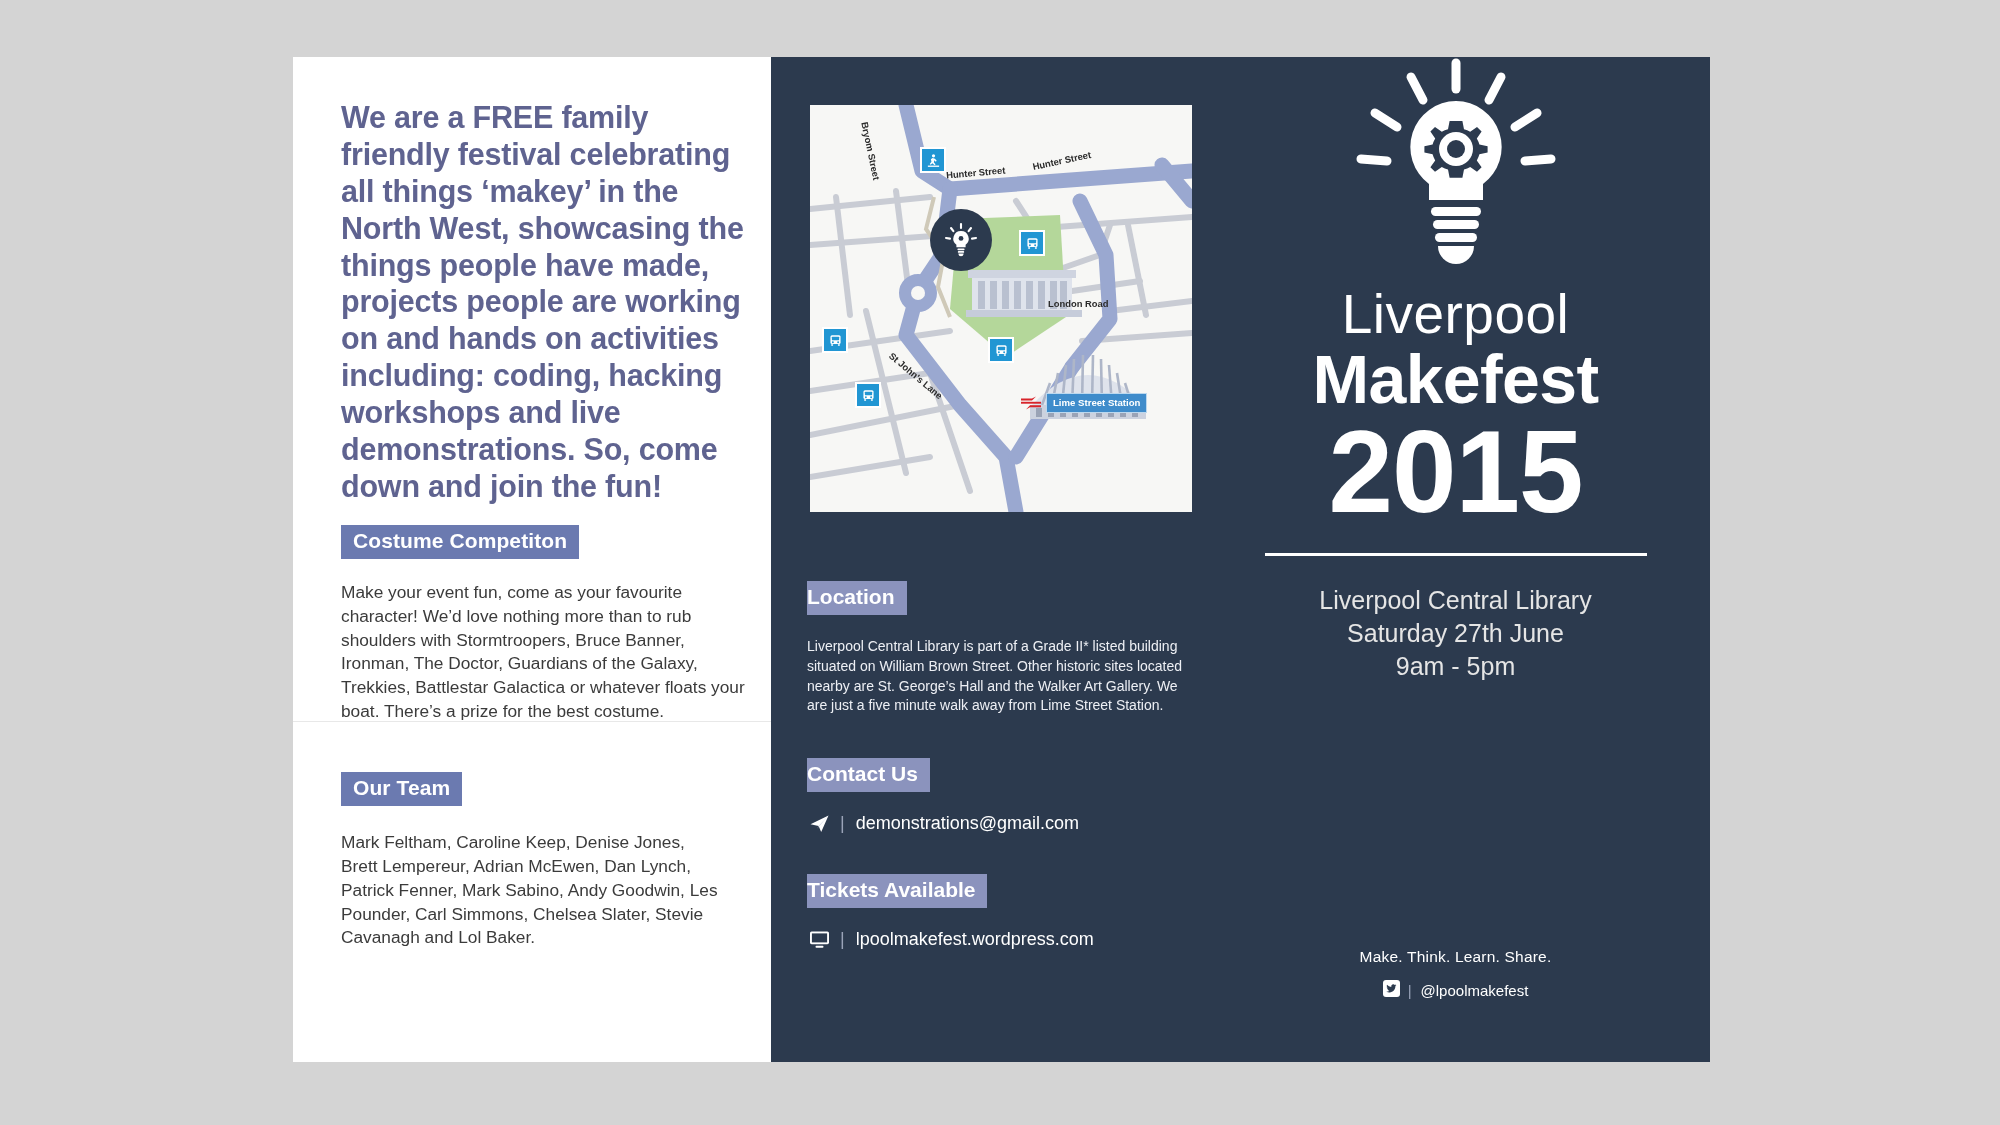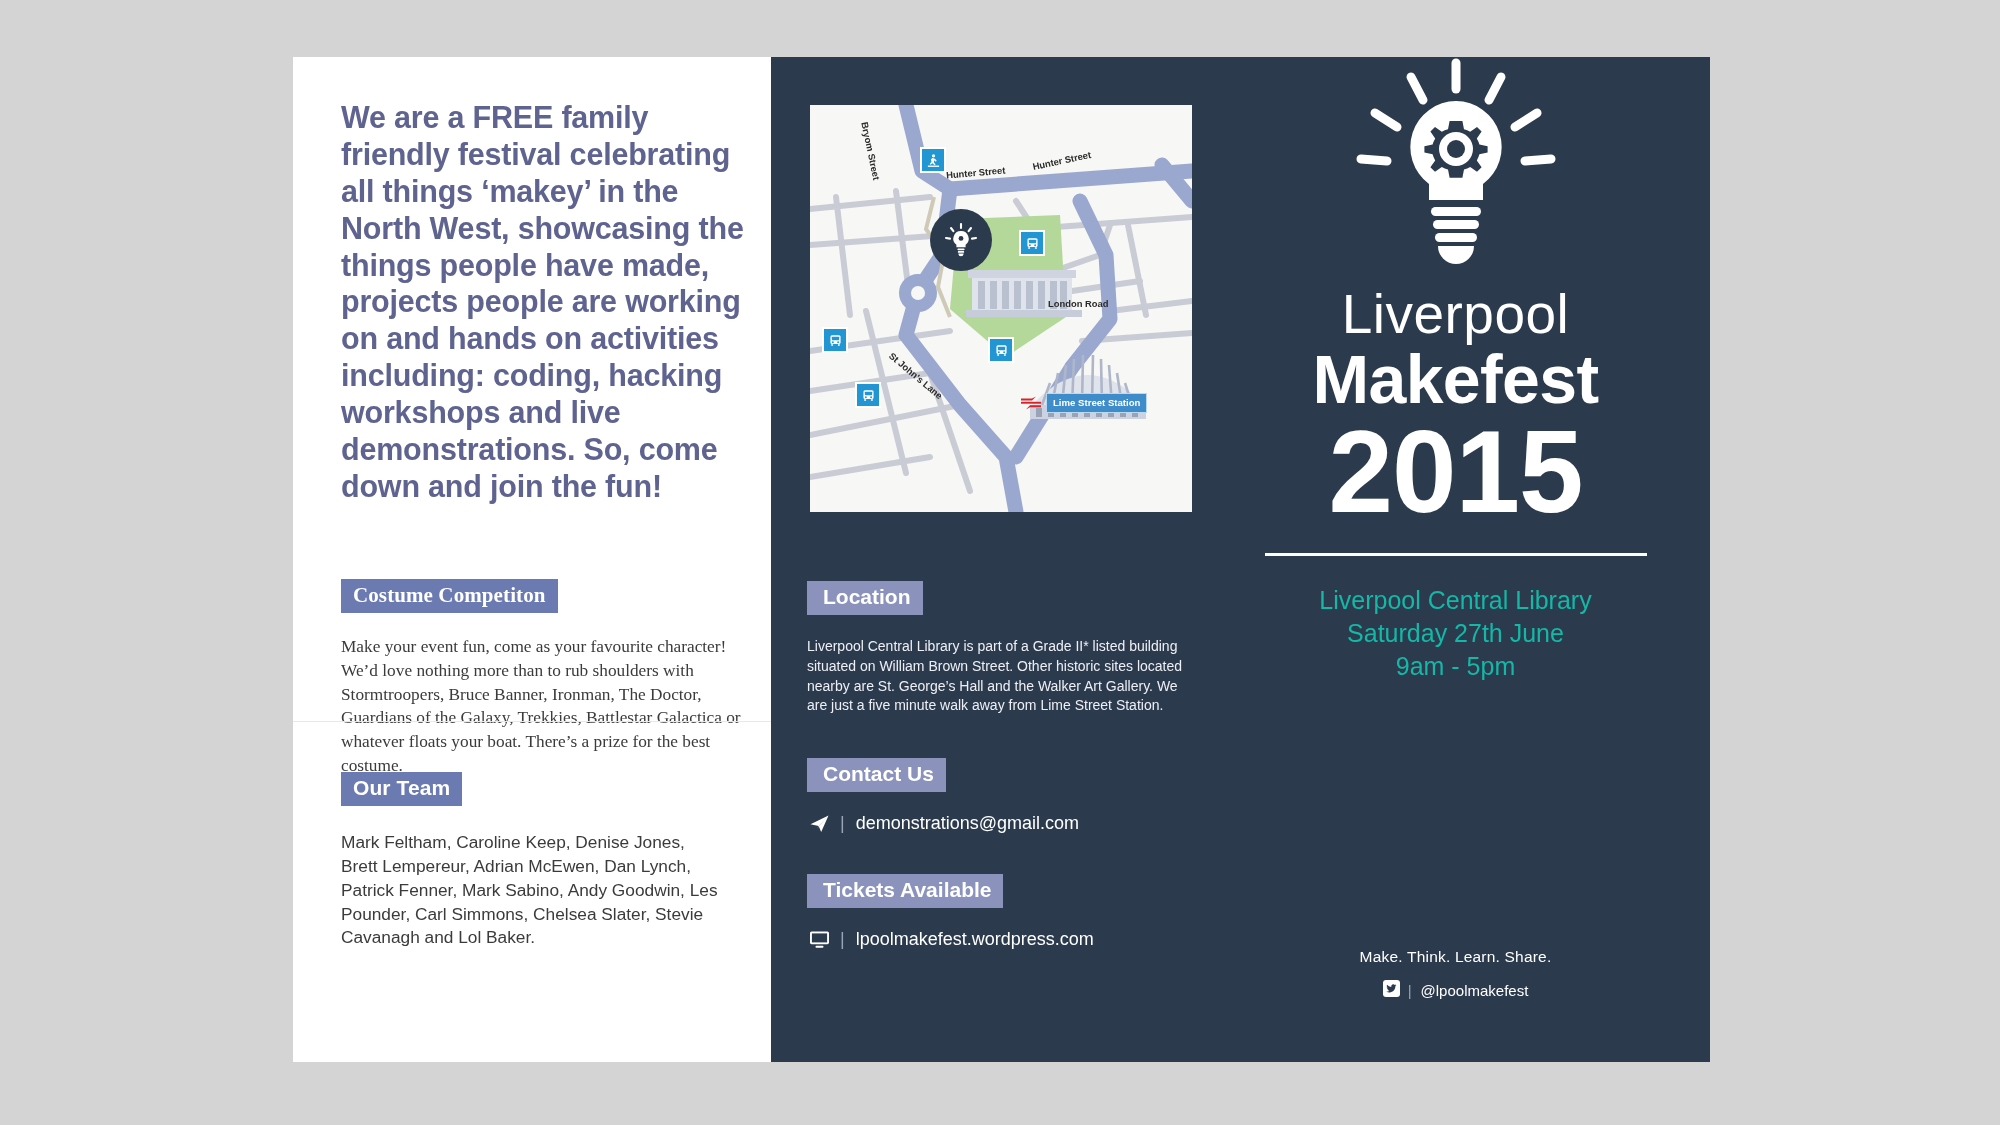--- a/index.html
+++ b/index.html
@@ -55,21 +55,21 @@
     letter-spacing: 0.1px;
   }
 
   .body-text {
     color: #3b3b3b;
     font-size: 17.3px;
     line-height: 1.38;
     margin: 0;
   }
 
-  #costume-section { margin-top: 74px; font-family: Liberation Serif, serif; }
+  #costume-section { margin-top: 20px; }
   #costume-body { margin-top: 22px; }
 
   #left-divider {
     position: absolute;
     left: 0;
     right: 0;
     top: 664px;
     height: 1px;
     background: #e8e8e8;
   }
@@ -97,21 +97,21 @@
     padding: 45px 0 0 36px;
     position: relative;
   }
 
   .badge-dark {
     display: inline-block;
     background: #8b93bd;
     color: #ffffff;
     font-size: 21px;
     font-weight: bold;
-    padding: 5px 12px 7px 16px;
+    padding: 5px 12px 7px 0;
     line-height: 1.05;
   }
 
   .dark-body {
     color: #eef0f5;
     font-size: 14px;
     line-height: 1.41;
     margin: 0;
   }
 
@@ -243,21 +243,21 @@
   }
 
   #brand-rule {
     width: 382px;
     height: 3px;
     background: #ffffff;
     margin-top: 28px;
   }
 
   #event-details {
-    color: #14b8a6;
+    color: #e5e5e5;
     font-size: 25px;
     line-height: 1.32;
     text-align: center;
     margin-top: 28px;
   }
 
   #footer-block {
     margin-top: auto;
     margin-bottom: 62px;
     text-align: center;

